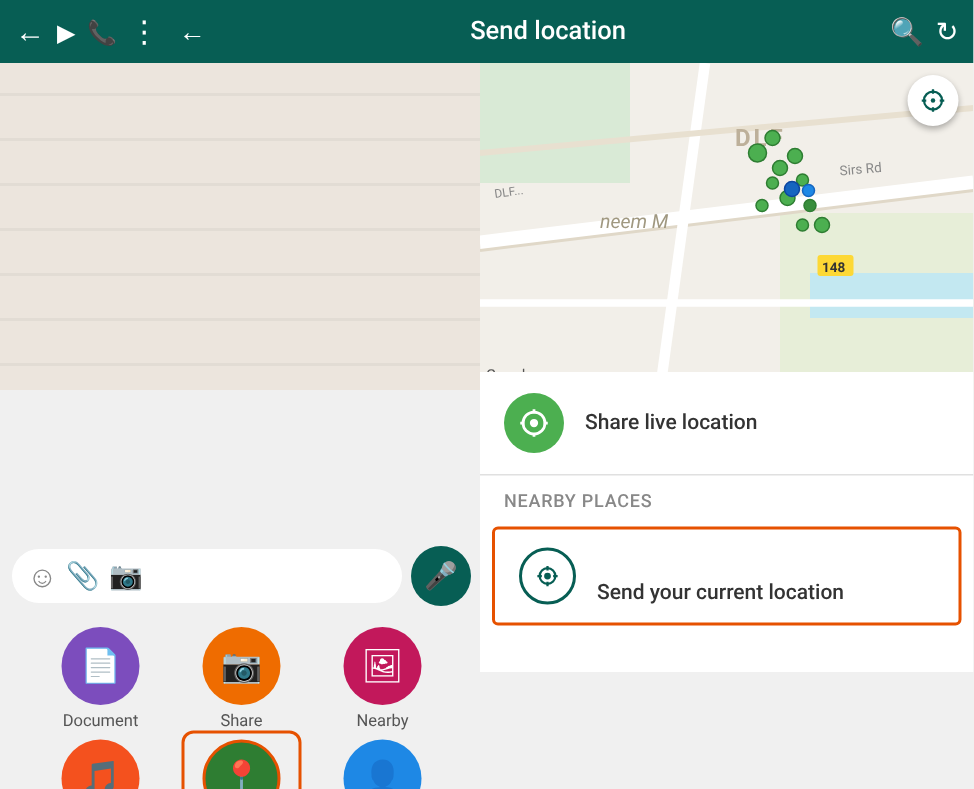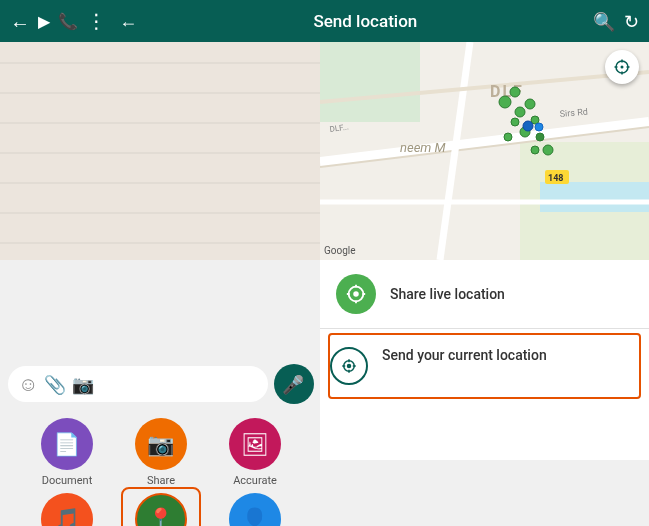--- a/index.html
+++ b/index.html
@@ -139,21 +139,21 @@
     }
     .att-label {
       font-size: 11px;
       color: #555;
       text-align: right;
     }
 
     
     .location-panel {
       position: absolute;
-      top: 260px;
+      top: 248px;
       left: 320px;
       width: 329px;
       height: 200px;
       background: white;
       z-index: 5;
     }
     .live-location-item {
       display: flex;
       align-items: center;
       gap: 14px;
@@ -180,23 +180,23 @@
     .nearby-header {
       padding: 10px 16px 6px;
       font-size: 12px;
       color: #888;
       font-weight: 500;
       letter-spacing: 0.5px;
       text-transform: uppercase;
     }
     .current-location-item {
       display: flex;
-      align-items: flex-start;
+      align-items: flex-end;
       gap: 14px;
-      padding: 12px 0;
+      padding: 12px 16px;
       border: 2px solid #e65100;
       margin: 4px 8px;
       border-radius: 4px;
       cursor: pointer;
       background: white;
     }
     .curr-loc-icon {
       width: 38px;
       height: 38px;
       border-radius: 50%;
@@ -337,21 +337,21 @@
   <div class="att-item">
     <div class="att-icon-circle" style="background:#ef6c00;">
       <span>📷</span>
     </div>
     <span class="att-label">Share</span>
   </div>
   <div class="att-item">
     <div class="att-icon-circle" style="background:#c2185b;">
       <span>🖼</span>
     </div>
-    <span class="att-label">Accurate</span>
+    <span class="att-label">Nearby</span>
   </div>
 
   <div class="att-item">
     <div class="att-icon-circle" style="background:#f4511e;">
       <span>🎵</span>
     </div>
 
   </div>
 
   <div style="display:flex; flex-direction:column; align-items:center; gap:4px; width:80px; border:2px solid #e65100; border-radius:8px; padding:4px;">
@@ -374,20 +374,21 @@
     <div class="live-loc-icon">
       <svg width="22" height="22" viewBox="0 0 24 24">
         <circle cx="12" cy="12" r="8" fill="none" stroke="white" stroke-width="2"></circle>
         <circle cx="12" cy="12" r="3" fill="white"></circle>
         <path d="M12 2 L12 5 M12 19 L12 22 M2 12 L5 12 M19 12 L22 12" stroke="white" stroke-width="2"></path>
       </svg>
     </div>
     <span class="live-loc-text">Share live location</span>
   </div>
 
+  <div class="nearby-header">Nearby places</div>
 
   <div class="current-location-item">
     <div class="curr-loc-icon">
       <svg width="18" height="18" viewBox="0 0 24 24">
         <circle cx="12" cy="12" r="7" fill="none" stroke="#075e54" stroke-width="2"></circle>
         <circle cx="12" cy="12" r="3" fill="#075e54"></circle>
         <line x1="12" y1="3" x2="12" y2="7" stroke="#075e54" stroke-width="2"></line>
         <line x1="12" y1="17" x2="12" y2="21" stroke="#075e54" stroke-width="2"></line>
         <line x1="3" y1="12" x2="7" y2="12" stroke="#075e54" stroke-width="2"></line>
         <line x1="17" y1="12" x2="21" y2="12" stroke="#075e54" stroke-width="2"></line>

